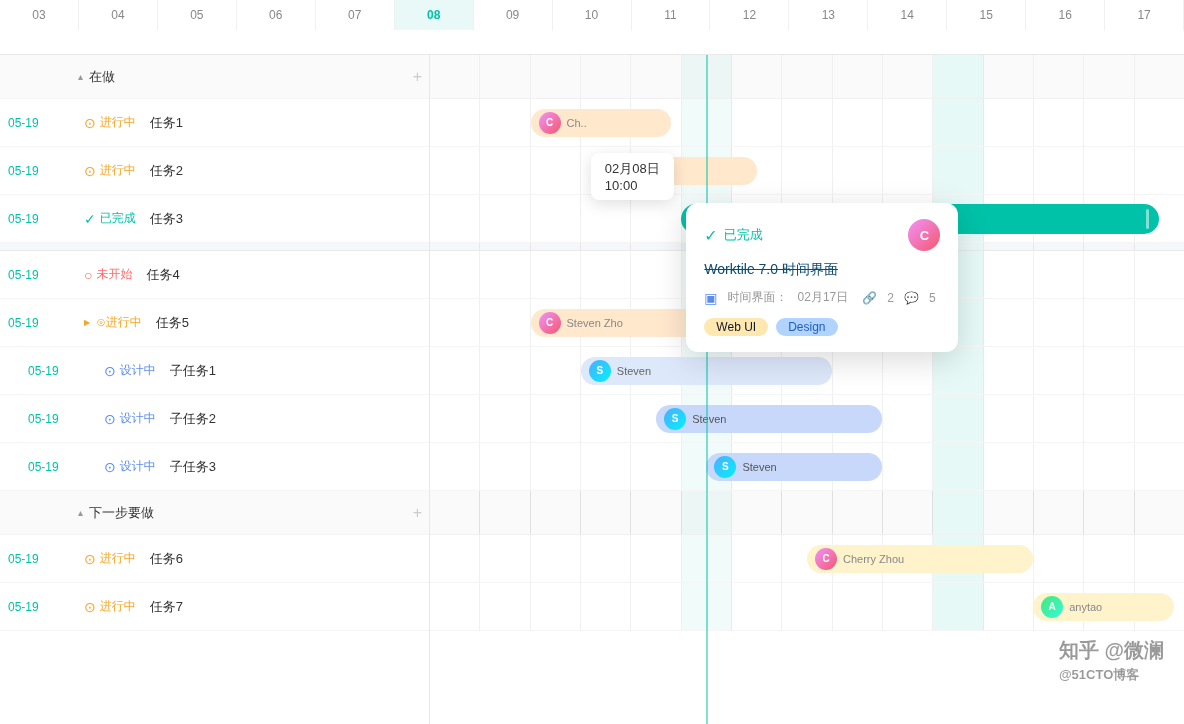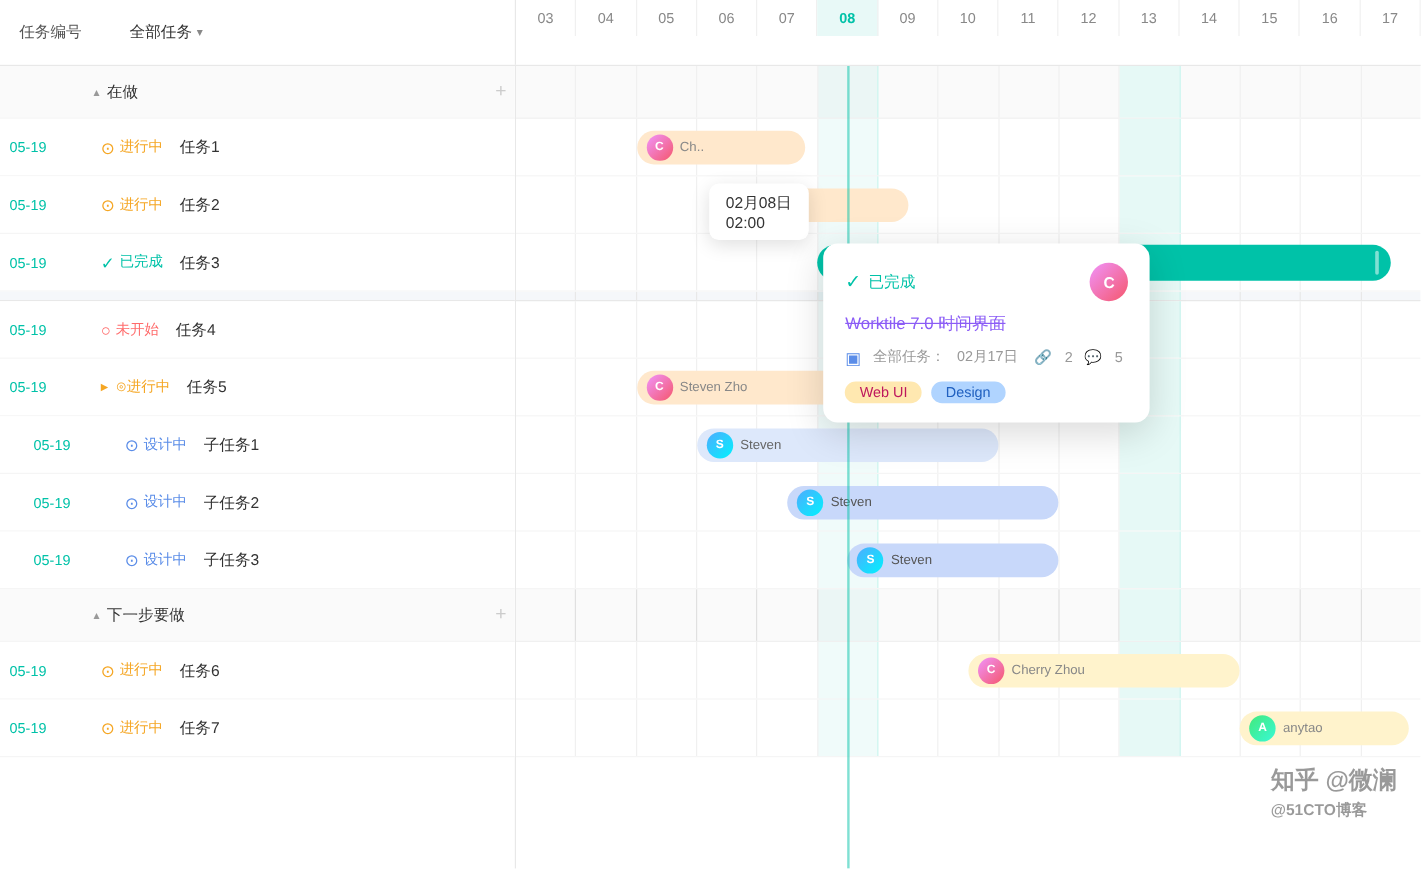--- a/index.html
+++ b/index.html
@@ -47,27 +47,20 @@
     .avatar.cherry { background: linear-gradient(135deg, #f093fb, #f5576c); }
     .avatar.steven { background: linear-gradient(135deg, #4facfe, #00f2fe); }
     .avatar.anytao { background: linear-gradient(135deg, #43e97b, #38f9d7); }
   </style>
 </head>
 <body>
 
 <div class="gantt-container">
 
   <div class="gantt-header">
-    <div class="left-header">
-      <span class="header-task-id">任务编号</span>
-      <div class="header-all-tasks">
-        <span>全部任务</span>
-        <span class="chevron-down">▾</span>
-      </div>
-    </div>
     <div class="right-header">
       <div class="days-row">
         <div class="day-cell">03</div>
         <div class="day-cell">04</div>
         <div class="day-cell">05</div>
         <div class="day-cell">06</div>
         <div class="day-cell">07</div>
         <div class="day-cell today-col">08</div>
         <div class="day-cell">09</div>
         <div class="day-cell">10</div>
@@ -273,21 +266,21 @@
             <div style="flex:1; border-right:1px solid #f0f0f0;"></div>
             <div style="flex:1; border-right:1px solid #f0f0f0;"></div>
             <div style="flex:1;"></div>
 
           <div style="position:absolute; top:50%; transform:translateY(-50%); left:calc(3.5*100%/15); width:calc(3*100%/15); height:28px; background:#ffe8cc; border-radius:14px; display:flex; align-items:center; padding:0 8px; gap:6px;">
             <div class="avatar cherry">C</div>
           </div>
 
           <div style="position:absolute; top:6px; left:calc(3.2*100%/15); background:#fff; border-radius:8px; box-shadow:0 4px 16px rgba(0,0,0,0.13); padding:7px 14px; font-size:13px; color:#333; z-index:20; white-space:nowrap;">
             <div style="font-weight:500;">02月08日</div>
-            <div>02:00</div>
+            <div>10:00</div>
           </div>
         </div>
 
         <div style="display:flex; height:48px; border-bottom:1px solid #f5f5f5; position:relative;">
           <div style="flex:1; border-right:1px solid #f0f0f0;"></div>
             <div style="flex:1; border-right:1px solid #f0f0f0;"></div>
             <div style="flex:1; border-right:1px solid #f0f0f0;"></div>
             <div style="flex:1; border-right:1px solid #f0f0f0;"></div>
             <div style="flex:1; border-right:1px solid #f0f0f0;"></div>
             <div style="flex:1; background:rgba(0,194,168,0.06); border-right:1px solid #cef5ef;"></div>
@@ -499,32 +492,32 @@
       <div style="position:absolute; top:0; bottom:0; left:calc(5.5*100%/15); width:2px; background:#00c2a8; opacity:0.5; z-index:4; pointer-events:none;"></div>
 
       <div style="position:absolute; top:148px; left:calc(5.1*100%/15); background:#fff; border-radius:12px; box-shadow:0 8px 32px rgba(0,0,0,0.15); padding:16px 18px; width:272px; z-index:50;">
         <div style="display:flex; align-items:center; justify-content:space-between; margin-bottom:10px;">
           <div style="display:flex; align-items:center; gap:6px;">
             <span style="color:#00c2a8; font-size:16px;">✓</span>
             <span style="color:#00c2a8; font-size:13px; font-weight:500;">已完成</span>
           </div>
           <div class="avatar cherry" style="width:32px; height:32px; font-size:13px;">C</div>
         </div>
-        <div style="font-size:14px; color:#8b5cf6; text-decoration:line-through; margin-bottom:10px;">Worktile 7.0 时间界面</div>
+        <div style="font-size:14px; color:#0c4a6e; text-decoration:line-through; margin-bottom:10px;">Worktile 7.0 时间界面</div>
         <div style="display:flex; align-items:center; gap:10px; font-size:12px; color:#999; margin-bottom:12px;">
           <span style="color:#5b8de8; font-size:14px;">▣</span>
-          <span>全部任务：</span>
+          <span>时间界面：</span>
           <span>02月17日</span>
           <span style="margin-left:4px;">🔗</span>
           <span>2</span>
           <span>💬</span>
           <span>5</span>
         </div>
         <div style="display:flex; gap:8px;">
-          <span style="background:#ffe8b0; color:#be185d; padding:2px 12px; border-radius:12px; font-size:12px;">Web UI</span>
+          <span style="background:#ffe8b0; color:#0f172a; padding:2px 12px; border-radius:12px; font-size:12px;">Web UI</span>
           <span style="background:#b0d4ff; color:#2060c0; padding:2px 12px; border-radius:12px; font-size:12px;">Design</span>
         </div>
       </div>
 
     </div>
   </div>
 </div>
 
 <div style="position:fixed; bottom:40px; right:20px; font-size:20px; color:rgba(0,0,0,0.4); font-weight:700; z-index:999; pointer-events:none; font-family:sans-serif;">
   <div>知乎 @微澜</div>

